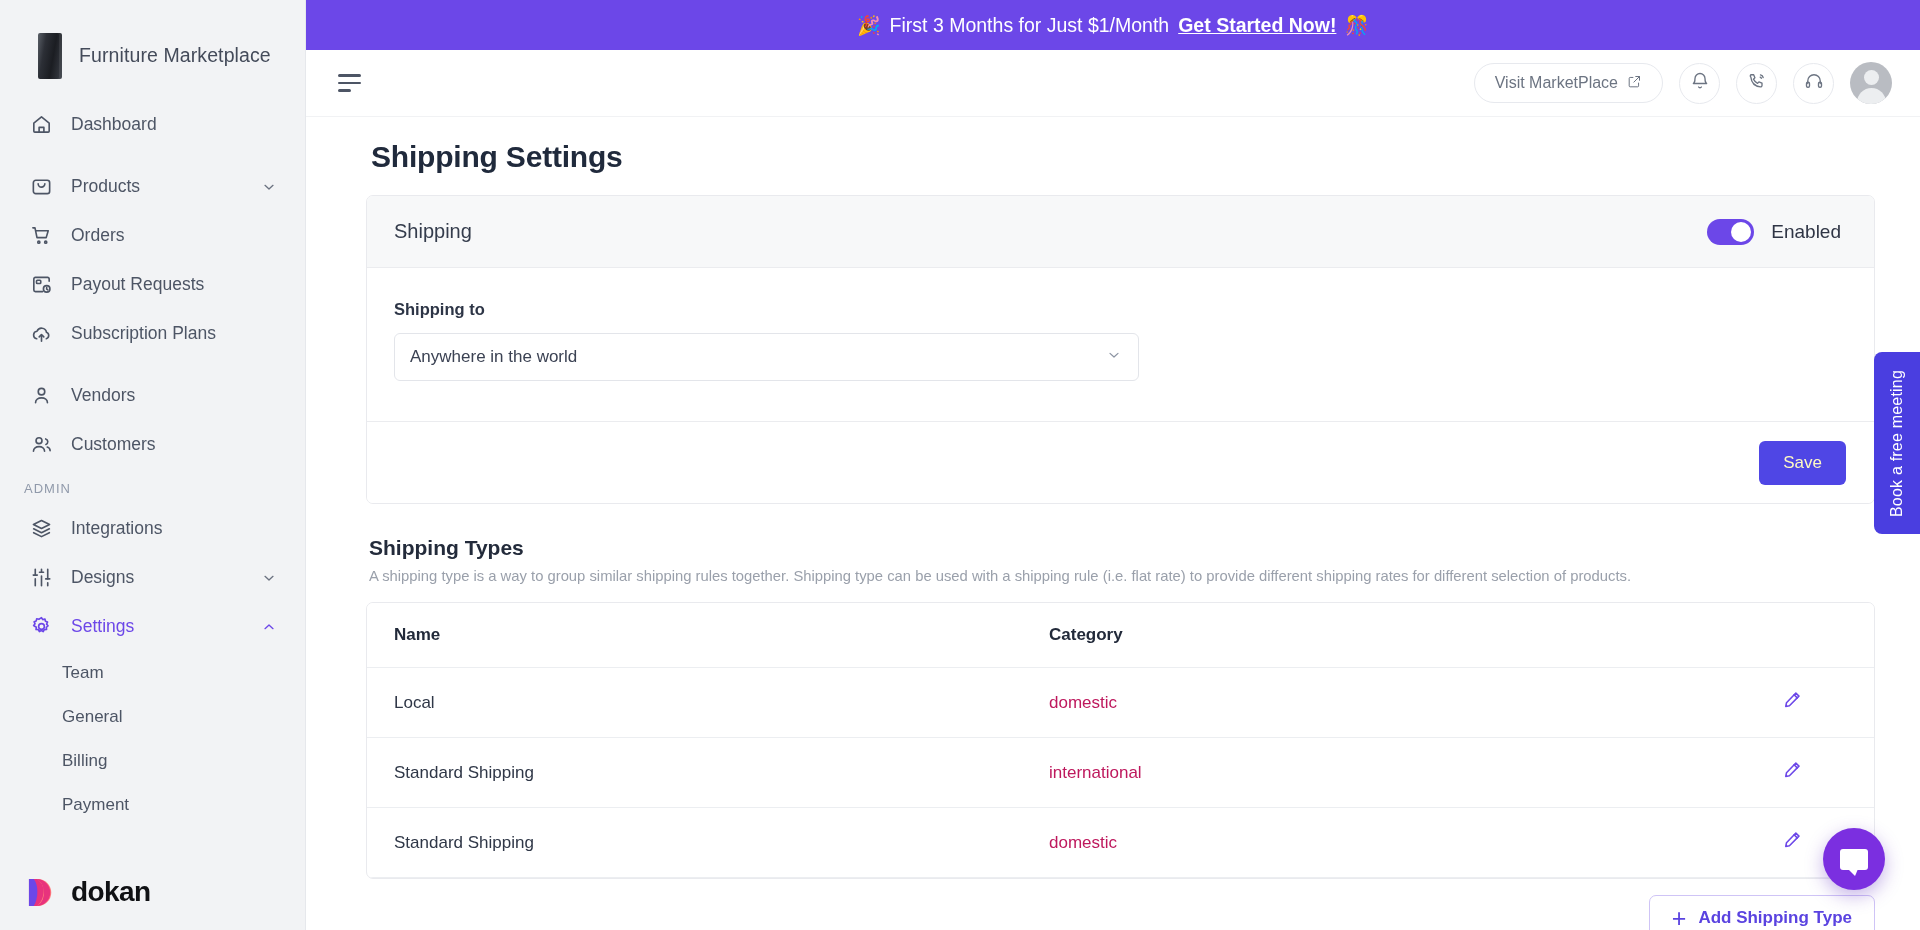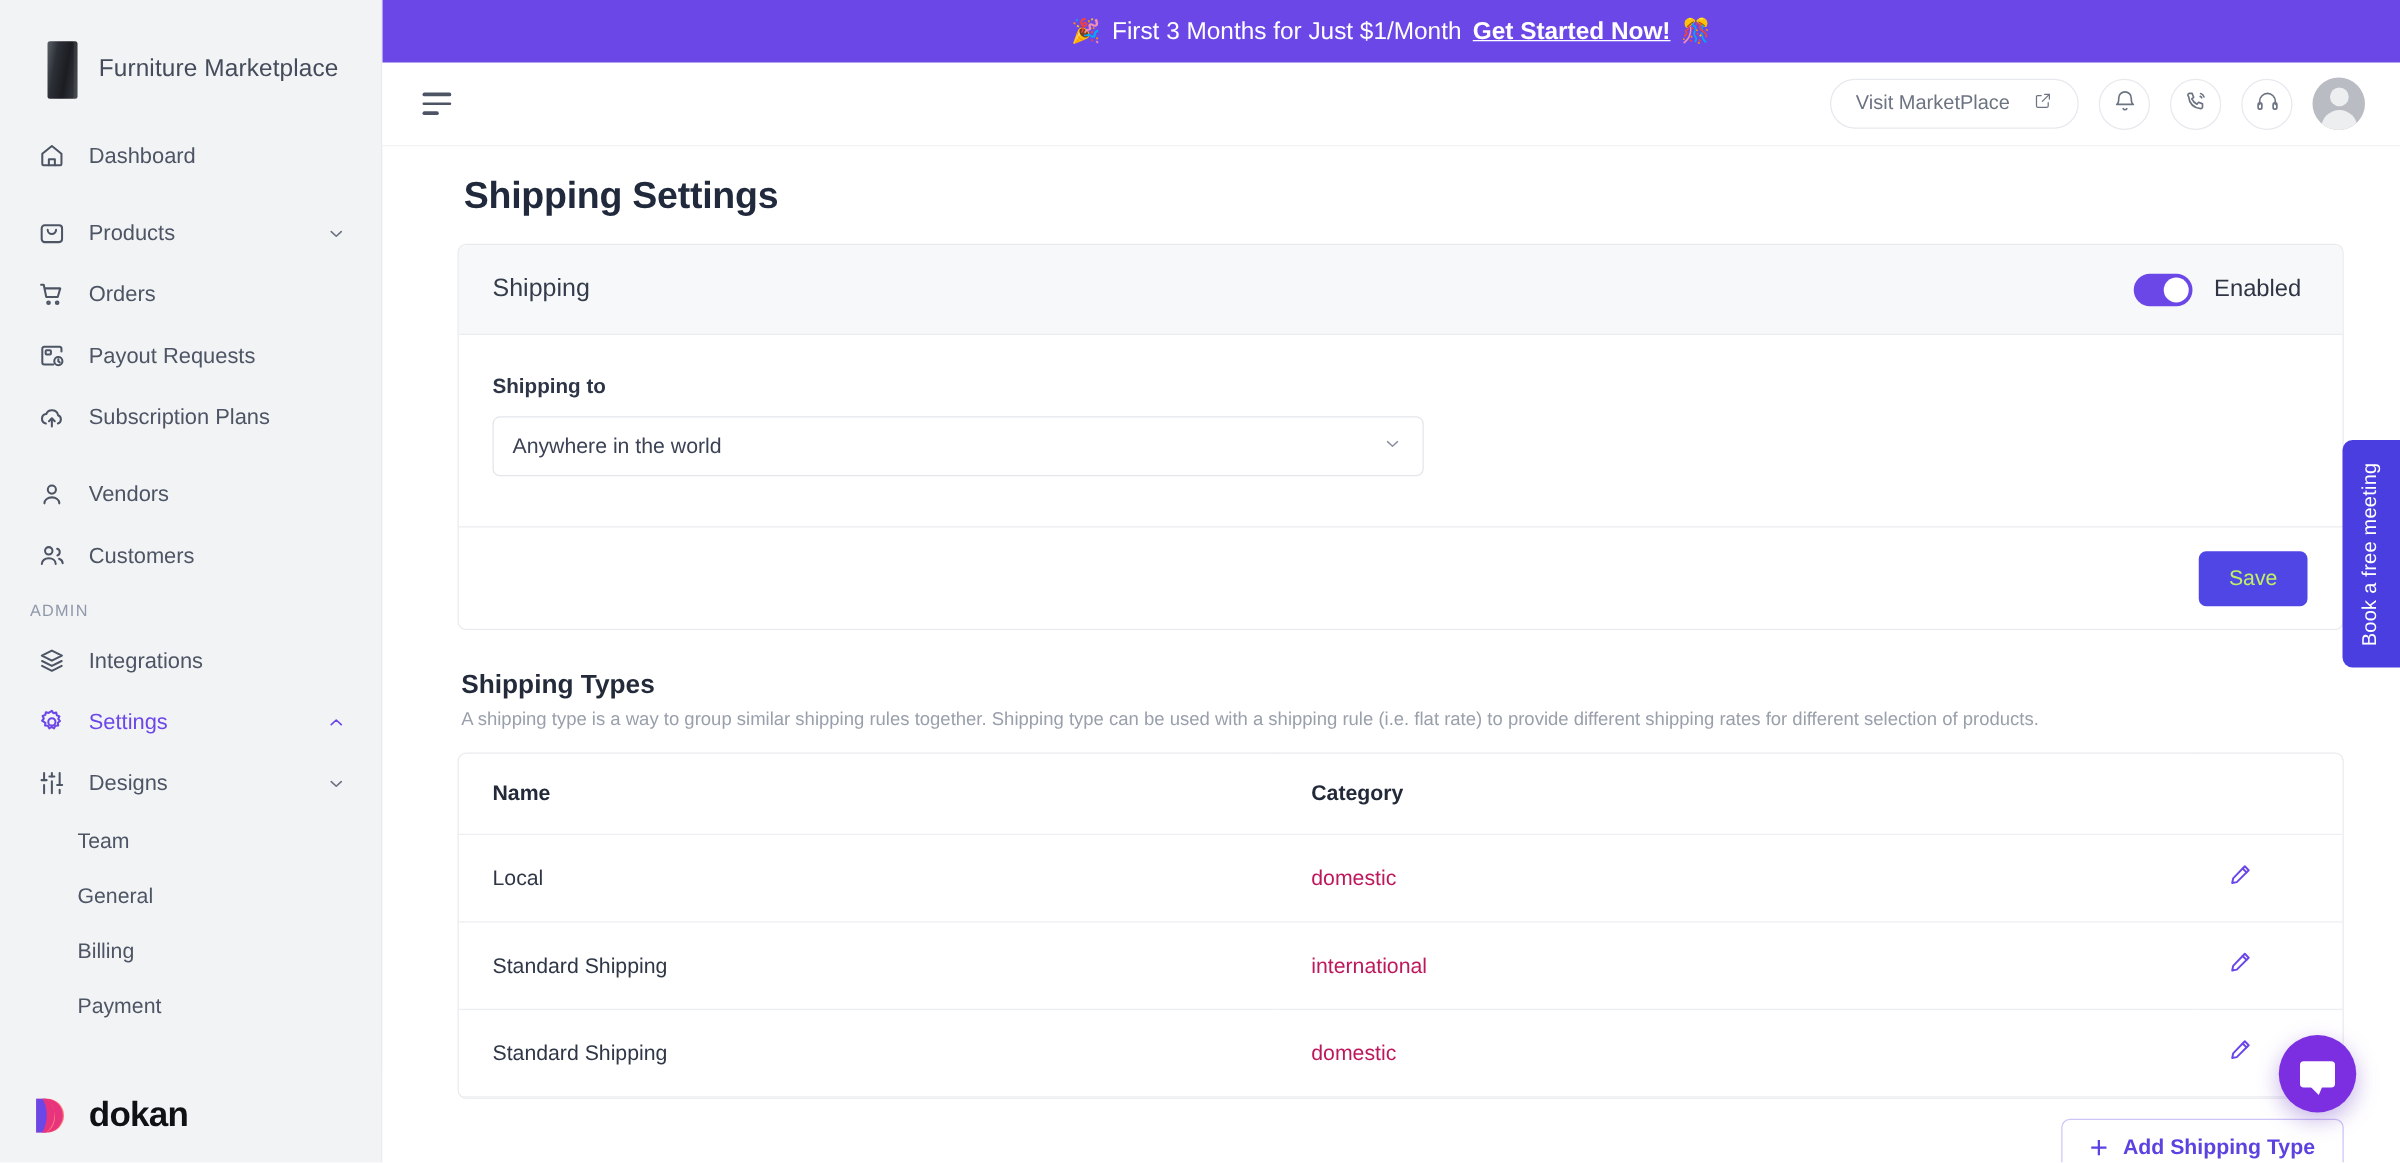--- a/index.html
+++ b/index.html
@@ -81,21 +81,21 @@
     padding: 0 28px 0 32px; border-bottom: 1px solid #f1f2f4;
   }
   .hamburger { width: 26px; height: 20px; display: flex; flex-direction: column; justify-content: center; gap: 5px; cursor: pointer; }
   .hamburger span { display: block; height: 2.6px; border-radius: 2px; background: #4d5565; }
   .hamburger span:nth-child(1) { width: 23px; }
   .hamburger span:nth-child(2) { width: 23px; }
   .hamburger span:nth-child(3) { width: 13px; }
   .topbar-right { margin-left: auto; display: flex; align-items: center; gap: 16px; }
   .visit-btn {
     height: 40px; padding: 0 20px; border: 1px solid #e7e9ee; border-radius: 999px;
-    display: flex; align-items: center; gap: 19px; font-size: 16px; color: #6c7482;
+    display: flex; align-items: center; gap: 9px; font-size: 16px; color: #6c7482;
     background: #fff; cursor: pointer; white-space: nowrap;
   }
   .visit-btn svg { width: 15px; height: 15px; stroke: #6c7482; fill: none; stroke-width: 1.6; stroke-linecap: round; stroke-linejoin: round; }
   .round-btn {
     width: 41px; height: 41px; border-radius: 50%; border: 1px solid #e7e9ee;
     display: flex; align-items: center; justify-content: center; background: #fff; cursor: pointer;
   }
   .round-btn svg { width: 20px; height: 20px; stroke: #6c7482; fill: none; stroke-width: 1.6; stroke-linecap: round; stroke-linejoin: round; }
   .avatar {
     width: 42px; height: 42px; border-radius: 50%; background: #b9bcc2;
@@ -129,21 +129,21 @@
   }
   .select .chev { margin-left: auto; }
   .select .chev svg { width: 16px; height: 16px; stroke: #8b93a2; fill: none; stroke-width: 1.8; stroke-linecap: round; stroke-linejoin: round; }
 
   .card-foot {
     border-top: 1px solid #ebecef; height: 82px; display: flex; align-items: center;
     justify-content: flex-end; padding: 0 28px; background: #fff;
   }
   .btn-primary {
     height: 44px; min-width: 87px; padding: 0 22px; border: none; border-radius: 6px;
-    background: #4f46e5; color: #bef264; font-size: 17px; cursor: pointer;
+    background: #4f46e5; color: #fef9c3; font-size: 17px; cursor: pointer;
     font-family: "Liberation Sans", sans-serif;
     margin-left: 28px;
   }
 
   .section-title { font-size: 21px; font-weight: 600; color: #232b3b; margin: 32px 0 8px 3px; }
   .section-desc { font-size: 14.8px; color: #9aa0ab; margin: 0 0 18px 3px; }
 
   table.types { width: 100%; border-collapse: collapse; }
   .table-card { background: #fff; border: 1px solid #e9eaee; border-radius: 7px; overflow: hidden; }
   table.types th {
@@ -299,46 +299,46 @@
         <span class="ico">
           <svg viewBox="0 0 24 24">
               <path d="m12 3.6 8.4 4.2L12 12 3.6 7.8z"></path>
               <path d="m3.8 12.3 8.2 4.1 8.2-4.1"></path>
               <path d="m3.8 16.4 8.2 4.1 8.2-4.1"></path>
             </svg>
         </span>
         <span class="lbl">Integrations</span>
       </div>
 
+      <div class="nav-item">
+        <span class="ico">
+          <svg viewBox="0 0 24 24">
+              <path d="M5.5 3.5v6M5.5 13.5v7M12 3.5v3M12 10.5v10M18.5 3.5v10M18.5 17.5v3"></path>
+              <path d="M3.4 9.5h4.2M9.9 6.5h4.2M16.4 13.5h4.2"></path>
+            </svg>
+        </span>
+        <span class="lbl">Designs</span>
+        <span class="chev">
+          <svg viewBox="0 0 24 24">
+              <path d="M6 9.5 12 15l6-5.5"></path>
+            </svg>
+        </span>
+      </div>
+
       <div class="nav-item active">
         <span class="ico">
           <svg viewBox="0 0 24 24">
               <circle cx="12" cy="12" r="3"></circle>
               <path d="M12 2.8l1.3 2 2.3-.6.5 2.3 2.2.9-1 2.1 1.5 1.8-1.8 1.5.3 2.3-2.4.2-1.1 2.1-2-1.2-2 1.2-1.1-2.1-2.4-.2.3-2.3L3.8 11l1.5-1.8-1-2.1 2.2-.9.5-2.3 2.3.6z"></path>
             </svg>
         </span>
         <span class="lbl">Settings</span>
         <span class="chev">
           <svg viewBox="0 0 24 24">
               <path d="M6 14.5 12 9l6 5.5"></path>
-            </svg>
-        </span>
-      </div>
-
-      <div class="nav-item">
-        <span class="ico">
-          <svg viewBox="0 0 24 24">
-              <path d="M5.5 3.5v6M5.5 13.5v7M12 3.5v3M12 10.5v10M18.5 3.5v10M18.5 17.5v3"></path>
-              <path d="M3.4 9.5h4.2M9.9 6.5h4.2M16.4 13.5h4.2"></path>
-            </svg>
-        </span>
-        <span class="lbl">Designs</span>
-        <span class="chev">
-          <svg viewBox="0 0 24 24">
-              <path d="M6 9.5 12 15l6-5.5"></path>
             </svg>
         </span>
       </div>
 
       <div class="sub-item">Team</div>
       <div class="sub-item">General</div>
       <div class="sub-item">Billing</div>
       <div class="sub-item">Payment</div>
       <div class="sub-item" style="color:#9aa1ad;overflow:hidden;height:22px;">&nbsp;</div>
     </nav>

